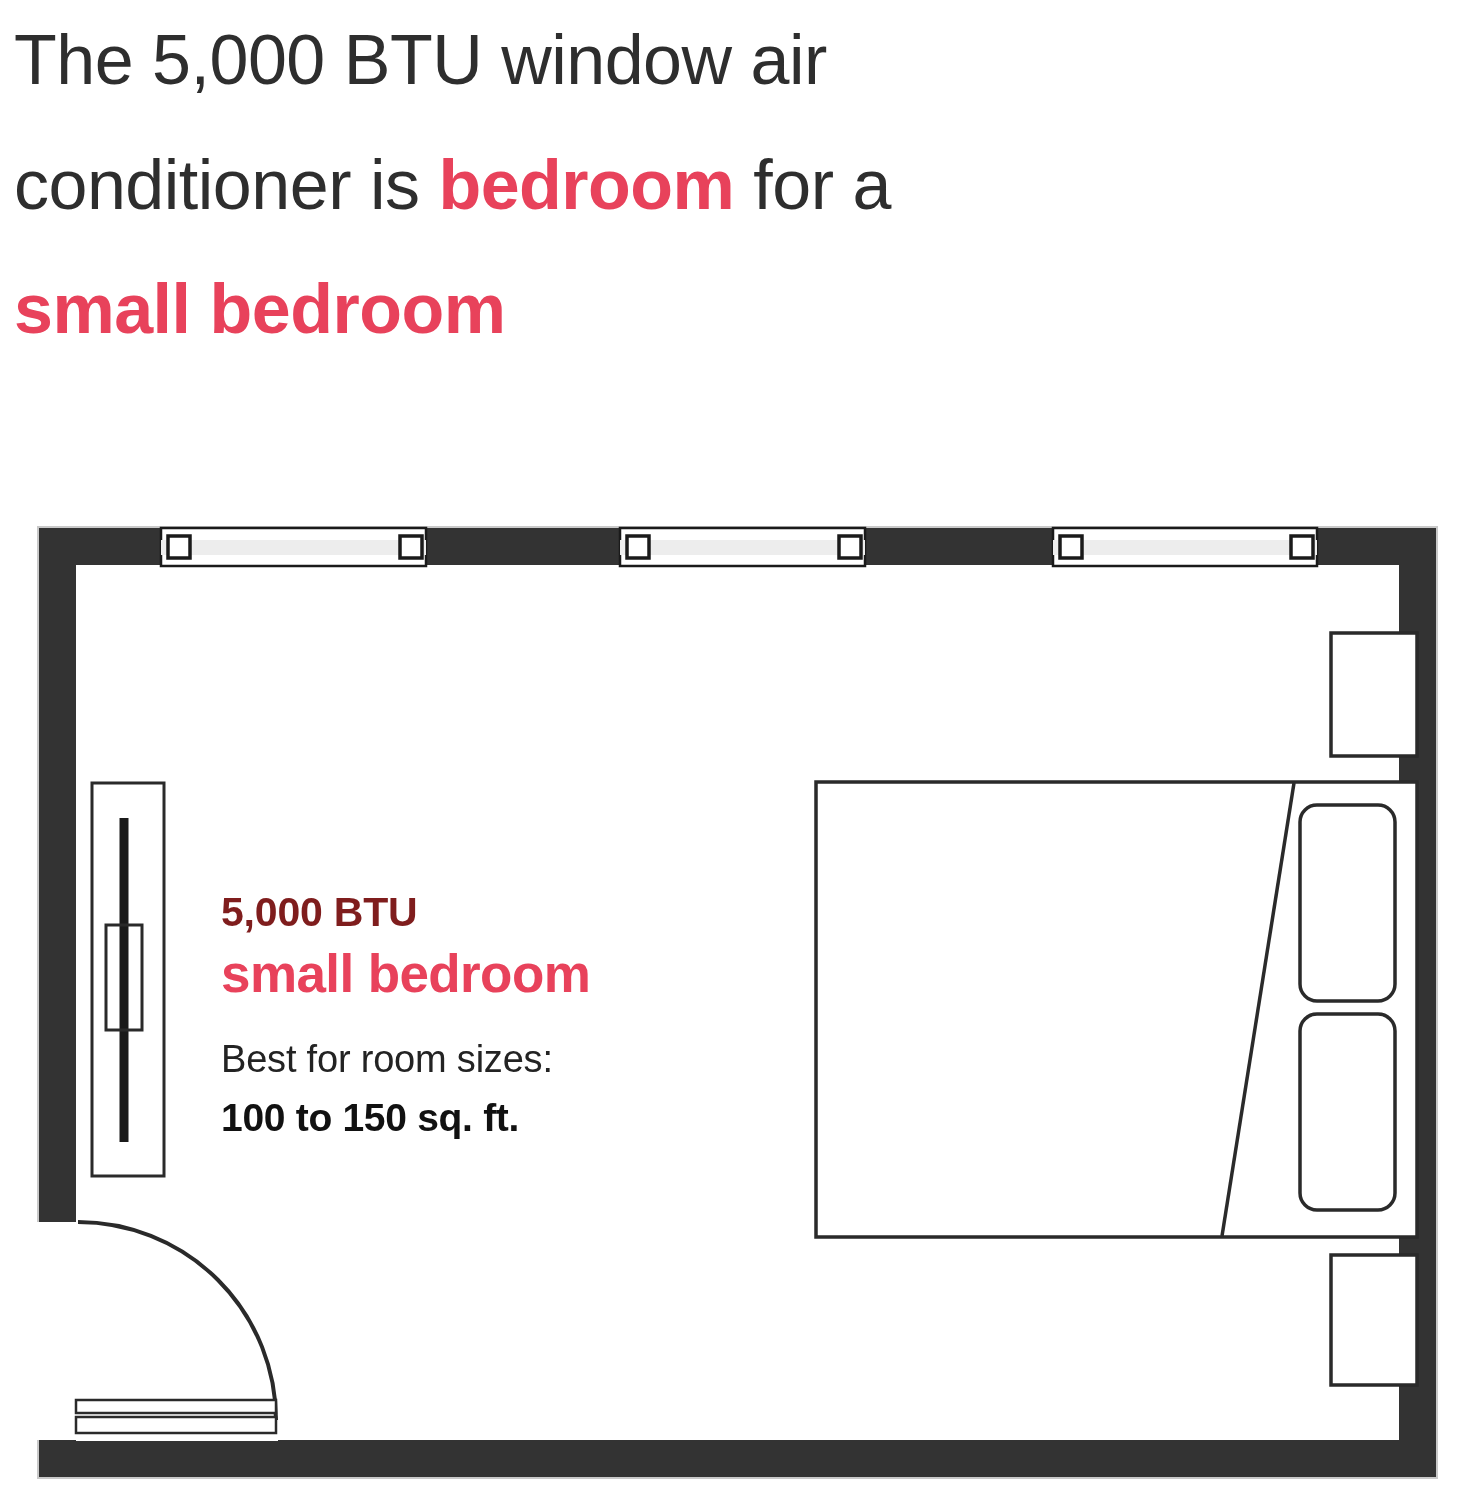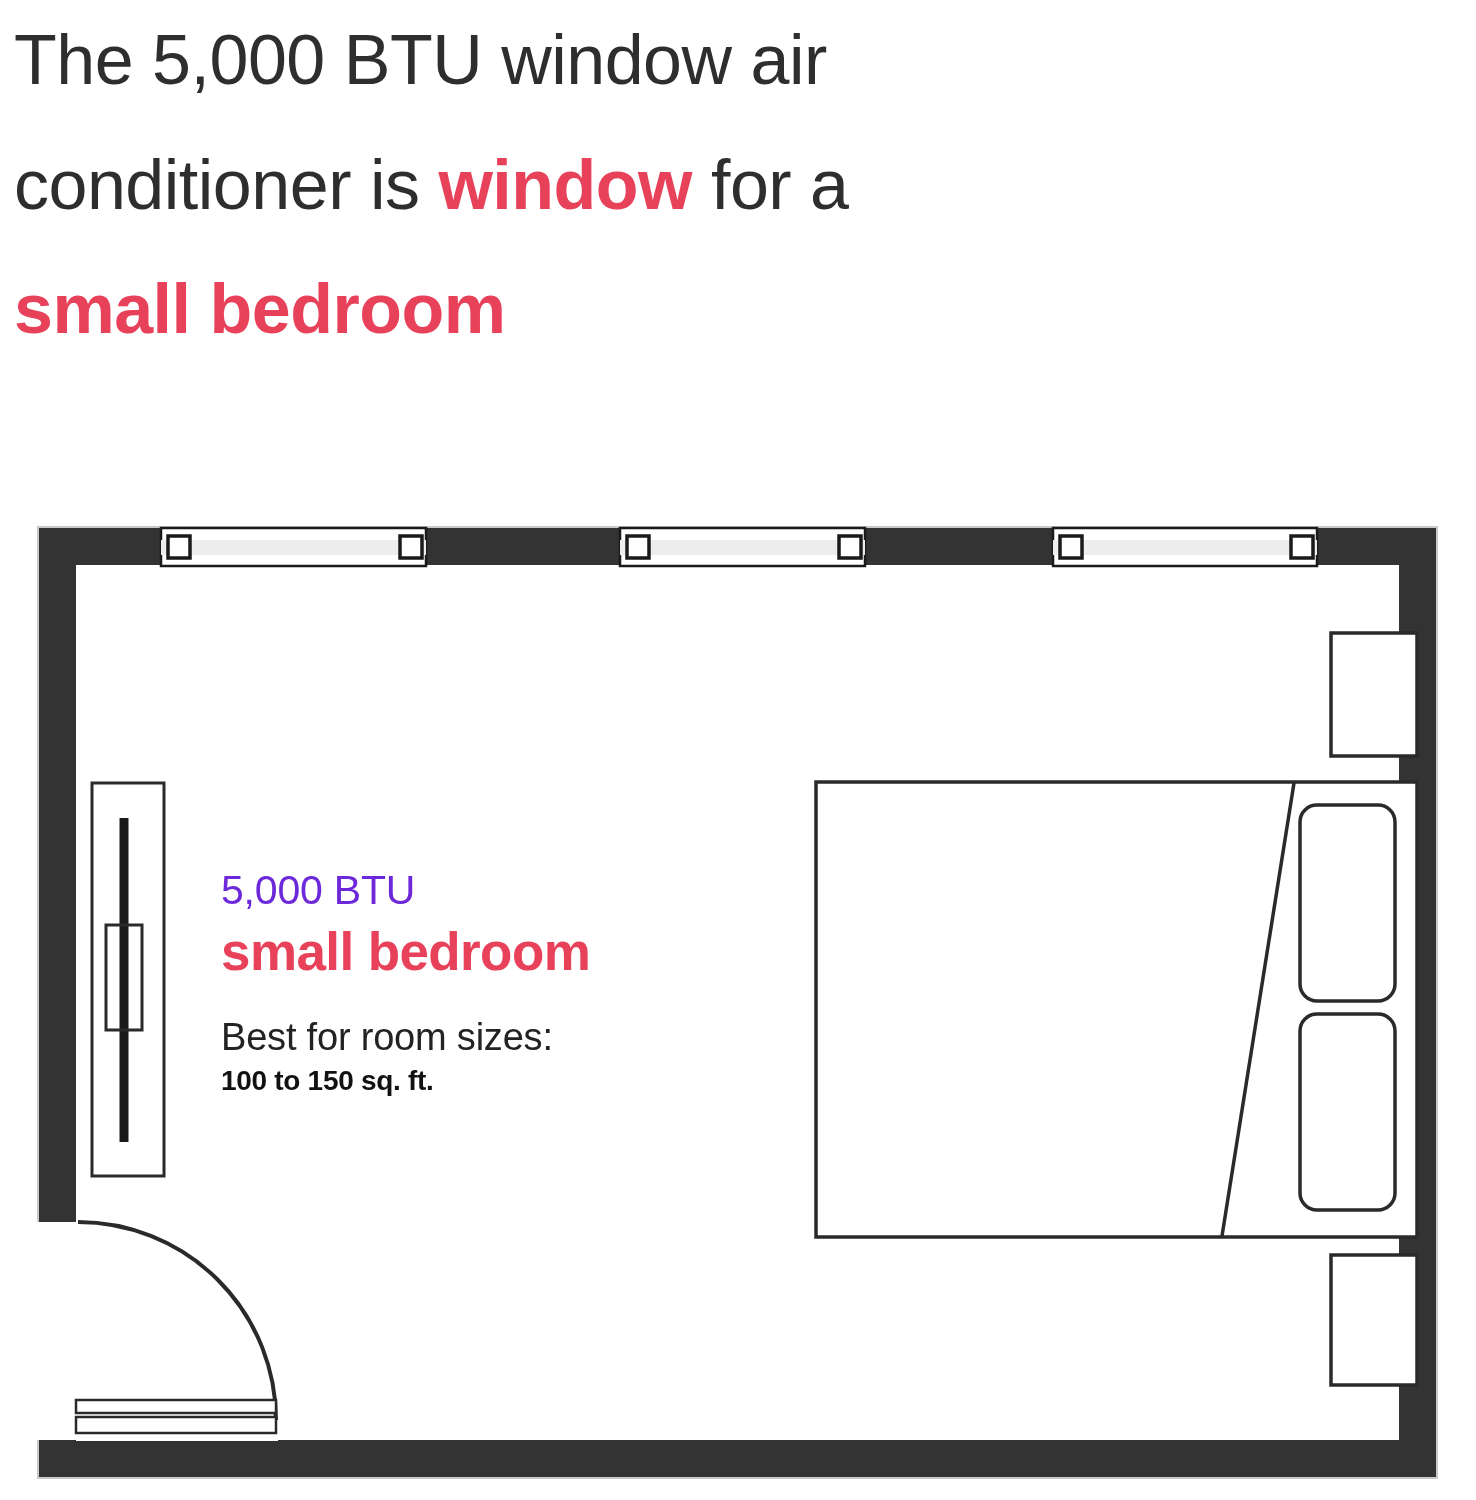--- a/index.html
+++ b/index.html
@@ -50,58 +50,59 @@
 
   
   .plan-text {
     position: absolute;
     left: 221px;
     top: 868px;
     width: 600px;
   }
   .plan-btu {
     font-size: 41px;
-    color: #6d28d9;
-    font-weight: 400;
+    color: #7f1d1d;
+    font-weight: 700;
     line-height: 1.12;
     letter-spacing: -0.2px;
+    margin-top: 22px;
   }
   .plan-room {
     font-size: 53px;
     color: #E8425B;
     font-weight: 700;
     line-height: 1.28;
     letter-spacing: -0.6px;
     margin-top: 4px;
   }
   .plan-best {
     font-size: 38px;
     color: #232323;
     font-weight: 400;
     line-height: 1.22;
     letter-spacing: -0.2px;
     margin-top: 28px;
   }
   .plan-size {
-    font-size: 28px;
+    font-size: 39px;
     color: #111111;
     font-weight: 700;
     line-height: 1.22;
     letter-spacing: -0.3px;
-    margin-top: 4px;
+    margin-top: 12px;
   }
 </style>
 </head>
 <body>
 
 <div id="page">
 
   <div class="headline">
     <span class="hl-line"><span>The 5,000 BTU window air</span></span>
-    <span class="hl-line"><span>conditioner is </span><span class="accent">window</span><span> for a</span></span>
+    <span class="hl-line"><span>conditioner is </span><span class="accent">bedroom</span><span> for a</span></span>
     <span class="hl-line"><span class="accent">small bedroom</span></span>
   </div>
 
   <svg id="floorplan" viewBox="0 0 1476 1500" width="1476" height="1500">
 
     <g>
 
       <path d="M 38 527 H 1437 V 1478 H 38 Z" fill="#333333"></path>
 
       <rect x="76" y="565" width="1323" height="875" fill="#ffffff"></rect>

